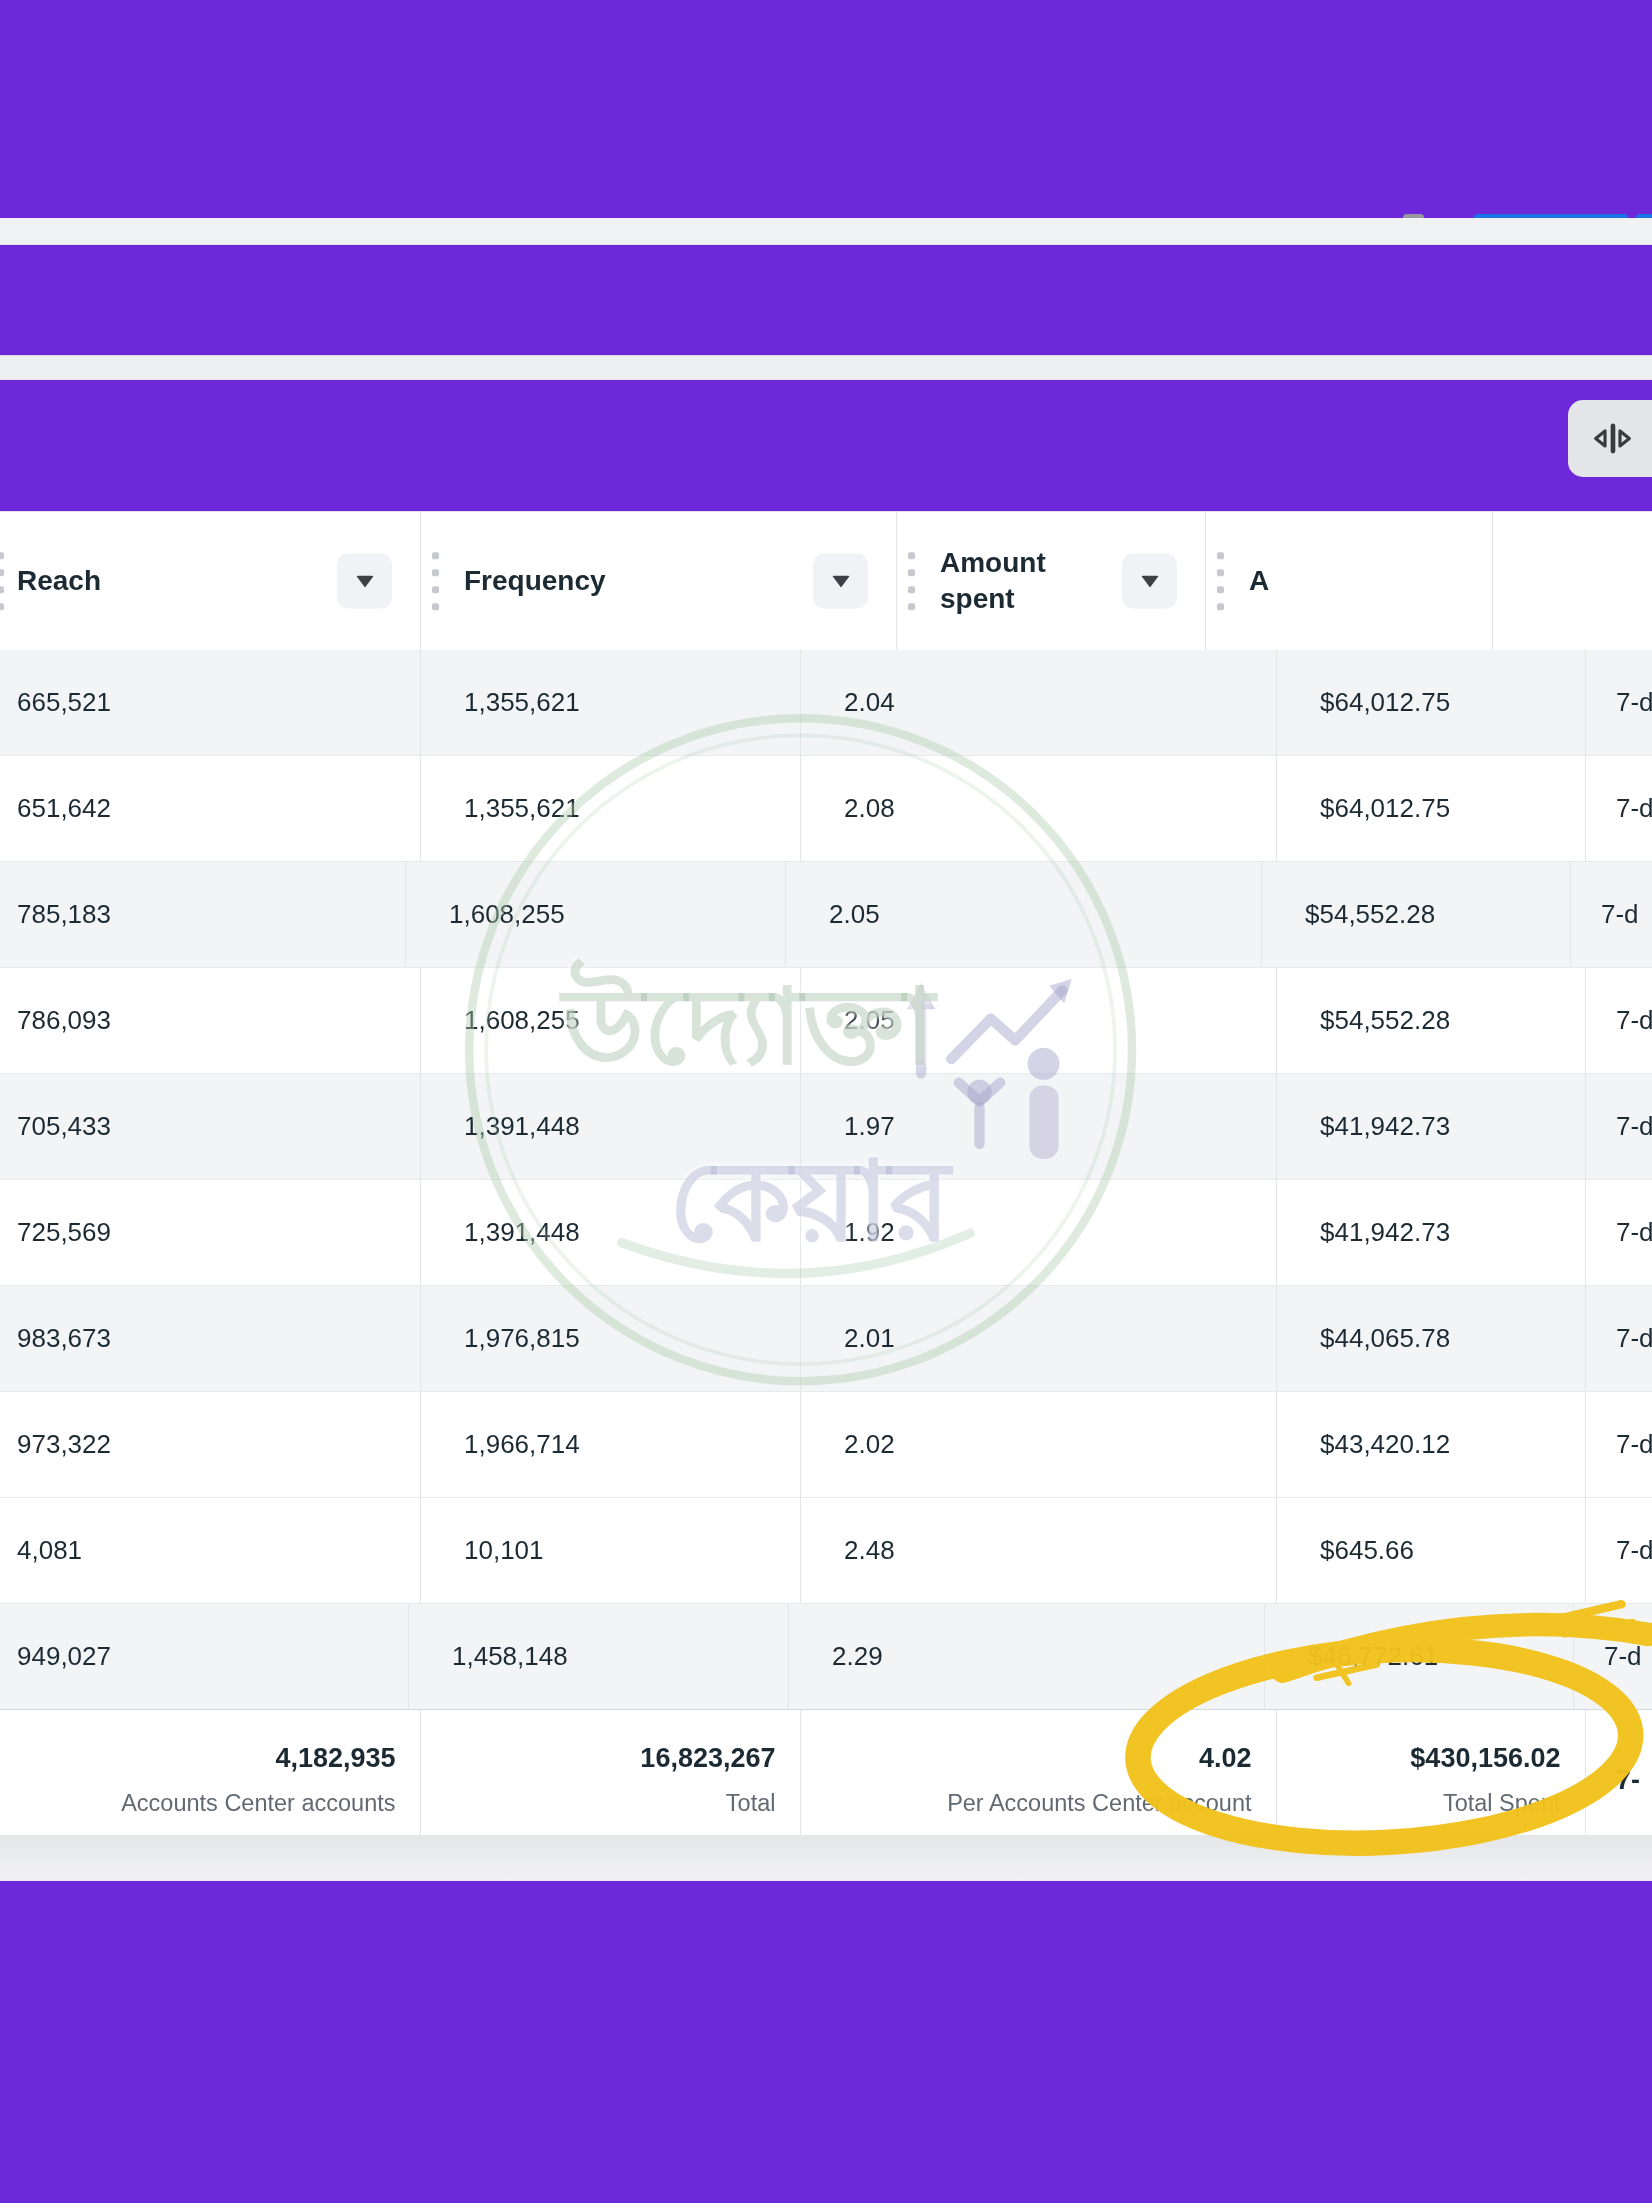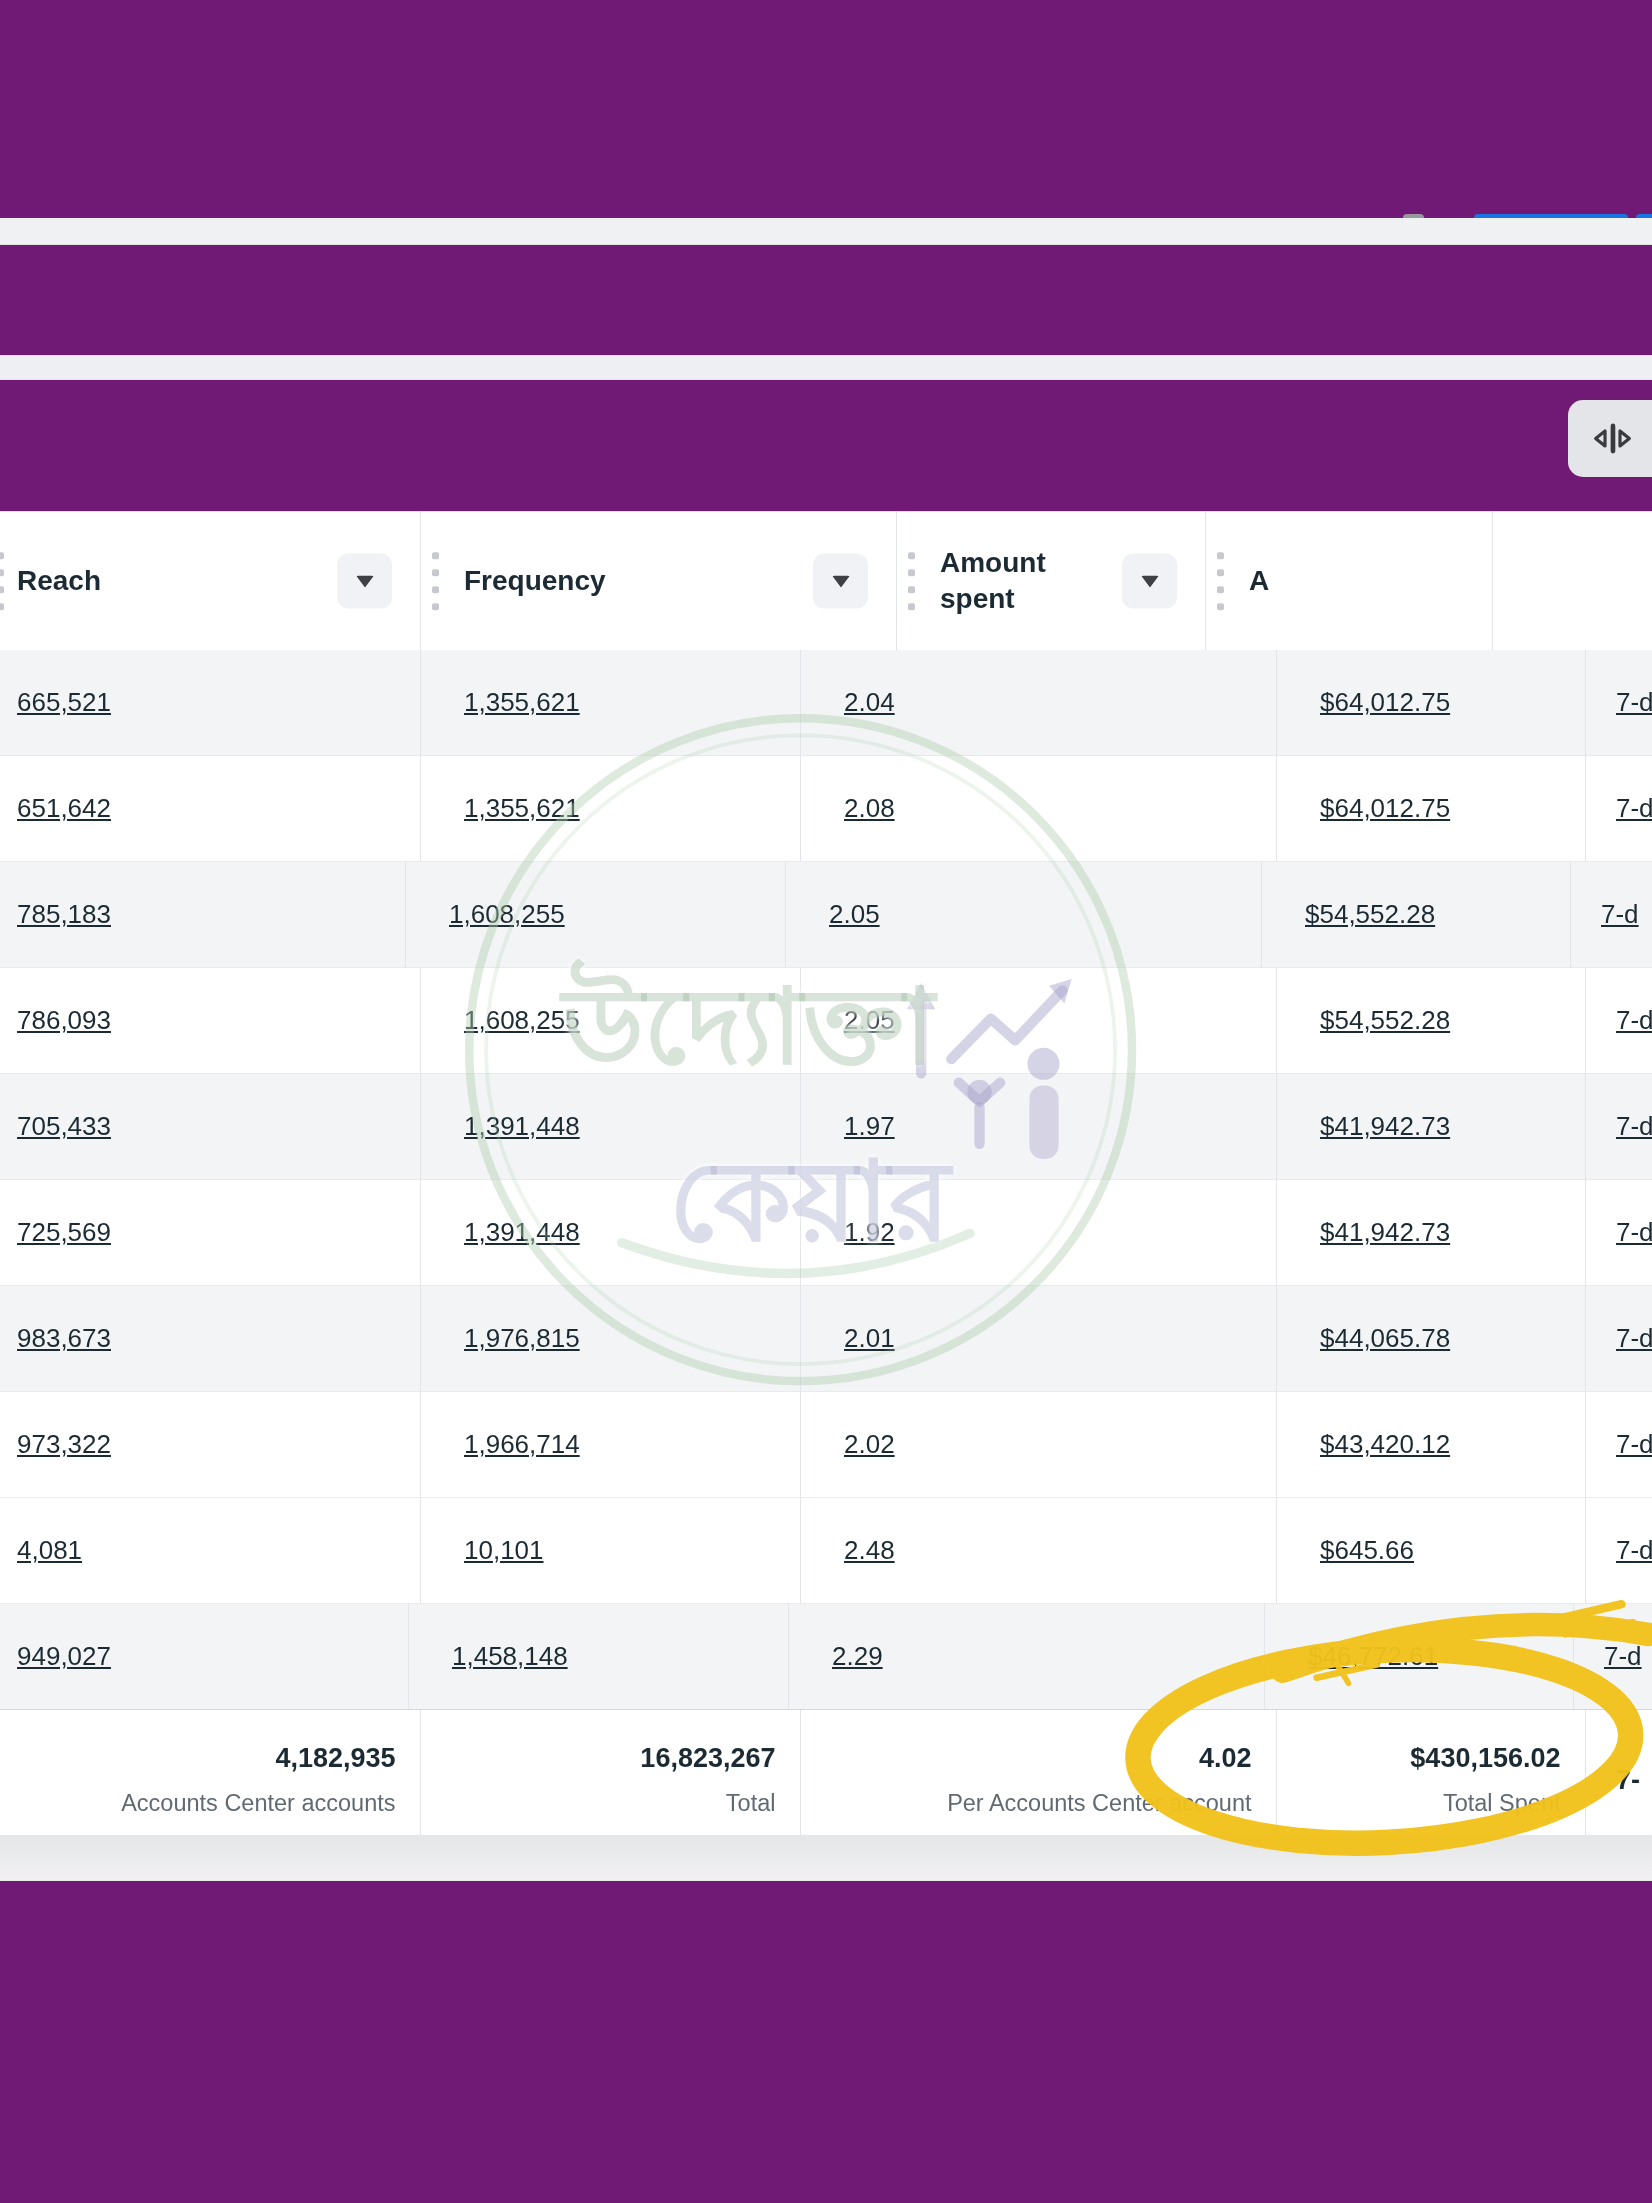--- a/index.html
+++ b/index.html
@@ -1,17 +1,17 @@
 <!DOCTYPE html>
 <html style="font-size:15px"><head>
 <meta charset="utf-8">
 <style>
   html,body{margin:0;padding:0;background:#fff;}
   .screen{
-    position:relative;width:1653px;height:2203px;overflow:hidden;background:#701a75;
+    position:relative;width:1653px;height:2203px;overflow:hidden;background:#6d28d9;
     font-family:"Liberation Sans","DejaVu Sans",sans-serif;color:#1c2b33;
   }
   
   .tabline{position:absolute;top:214px;height:7.5px;border-radius:3.8px;background:#1b74e4;}
   .tabline.seg1{left:1474px;width:154px;}
   .tabline.seg2{left:1636px;width:38px;}
   .tabline.graytip{left:1403px;width:21px;background:#97999e;}
   .strip{position:absolute;left:0;width:100%;}
   .strip1{top:218px;height:26px;background:#f0f1f2;border-bottom:0.9px solid #e2e3e6;}
   .strip2{top:355px;height:22.6px;background:#eeeff0;border-top:0.9px solid #dedfe2;border-bottom:0.9px solid #e6e7ea;}
@@ -35,21 +35,21 @@
   .handle i{width:6.6px;height:6.6px;border-radius:1.9px;background:#c7c9ce;}
   .menu-btn{position:absolute;right:28px;top:50%;transform:translateY(-50%);
             width:55px;height:55px;border:none;border-radius:11.3px;background:#f1f2f5;cursor:pointer;
             display:flex;align-items:center;justify-content:center;}
   .menu-btn .tri{width:0;height:0;border-left:9.4px solid transparent;border-right:9.4px solid transparent;
                  border-top:12.2px solid #3e4046;border-radius:2.8px;}
   .row{display:flex;height:105px;background:#fff;}
   .row.shaded{background:#f3f4f6;}
   .row + .row{border-top:0.9px solid #e8eaed;}
   .cell{display:flex;align-items:center;box-sizing:border-box;border-right:0.9px solid #e3e5e8;
-        padding-left:43px;font-size:26px;text-decoration:underline;}
+        padding-left:43px;font-size:26px;}
   .cell.first{padding-left:17px;}
   .cell.attr{padding-left:30px;}
   .tfoot{display:flex;height:140px;background:#fff;border-top:0.9px solid #d5d7db;}
   .fcell{display:flex;flex-direction:column;justify-content:center;align-items:flex-end;gap:16px;
          box-sizing:border-box;border-right:0.9px solid #e3e5e8;padding-right:24.5px;}
   .fcell.attr{align-items:flex-start;padding-left:30px;}
   .fvalue{font-weight:bold;font-size:27px;}
   .flabel{font-size:23.5px;color:#616a72;}
   
   .watermark{position:absolute;left:0;top:0;width:100%;height:100%;pointer-events:none;z-index:5;}

